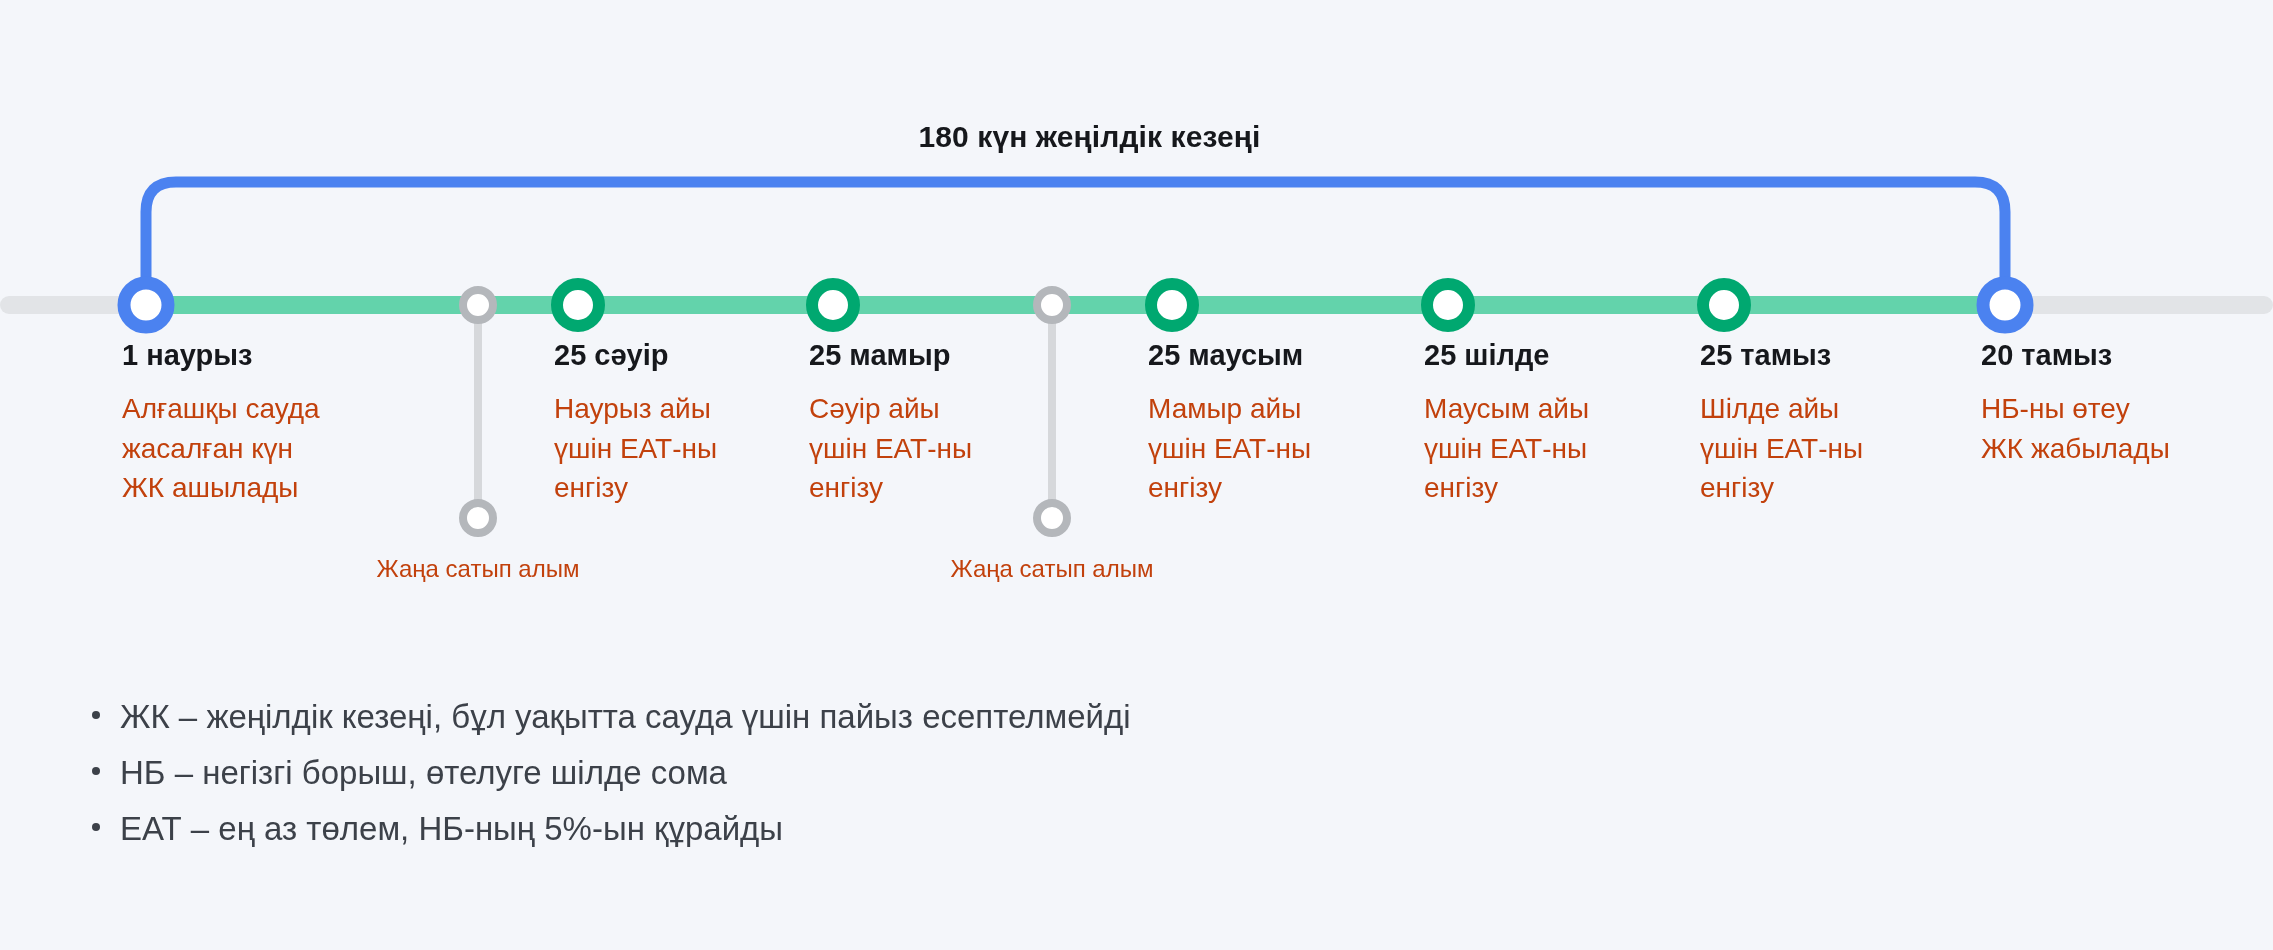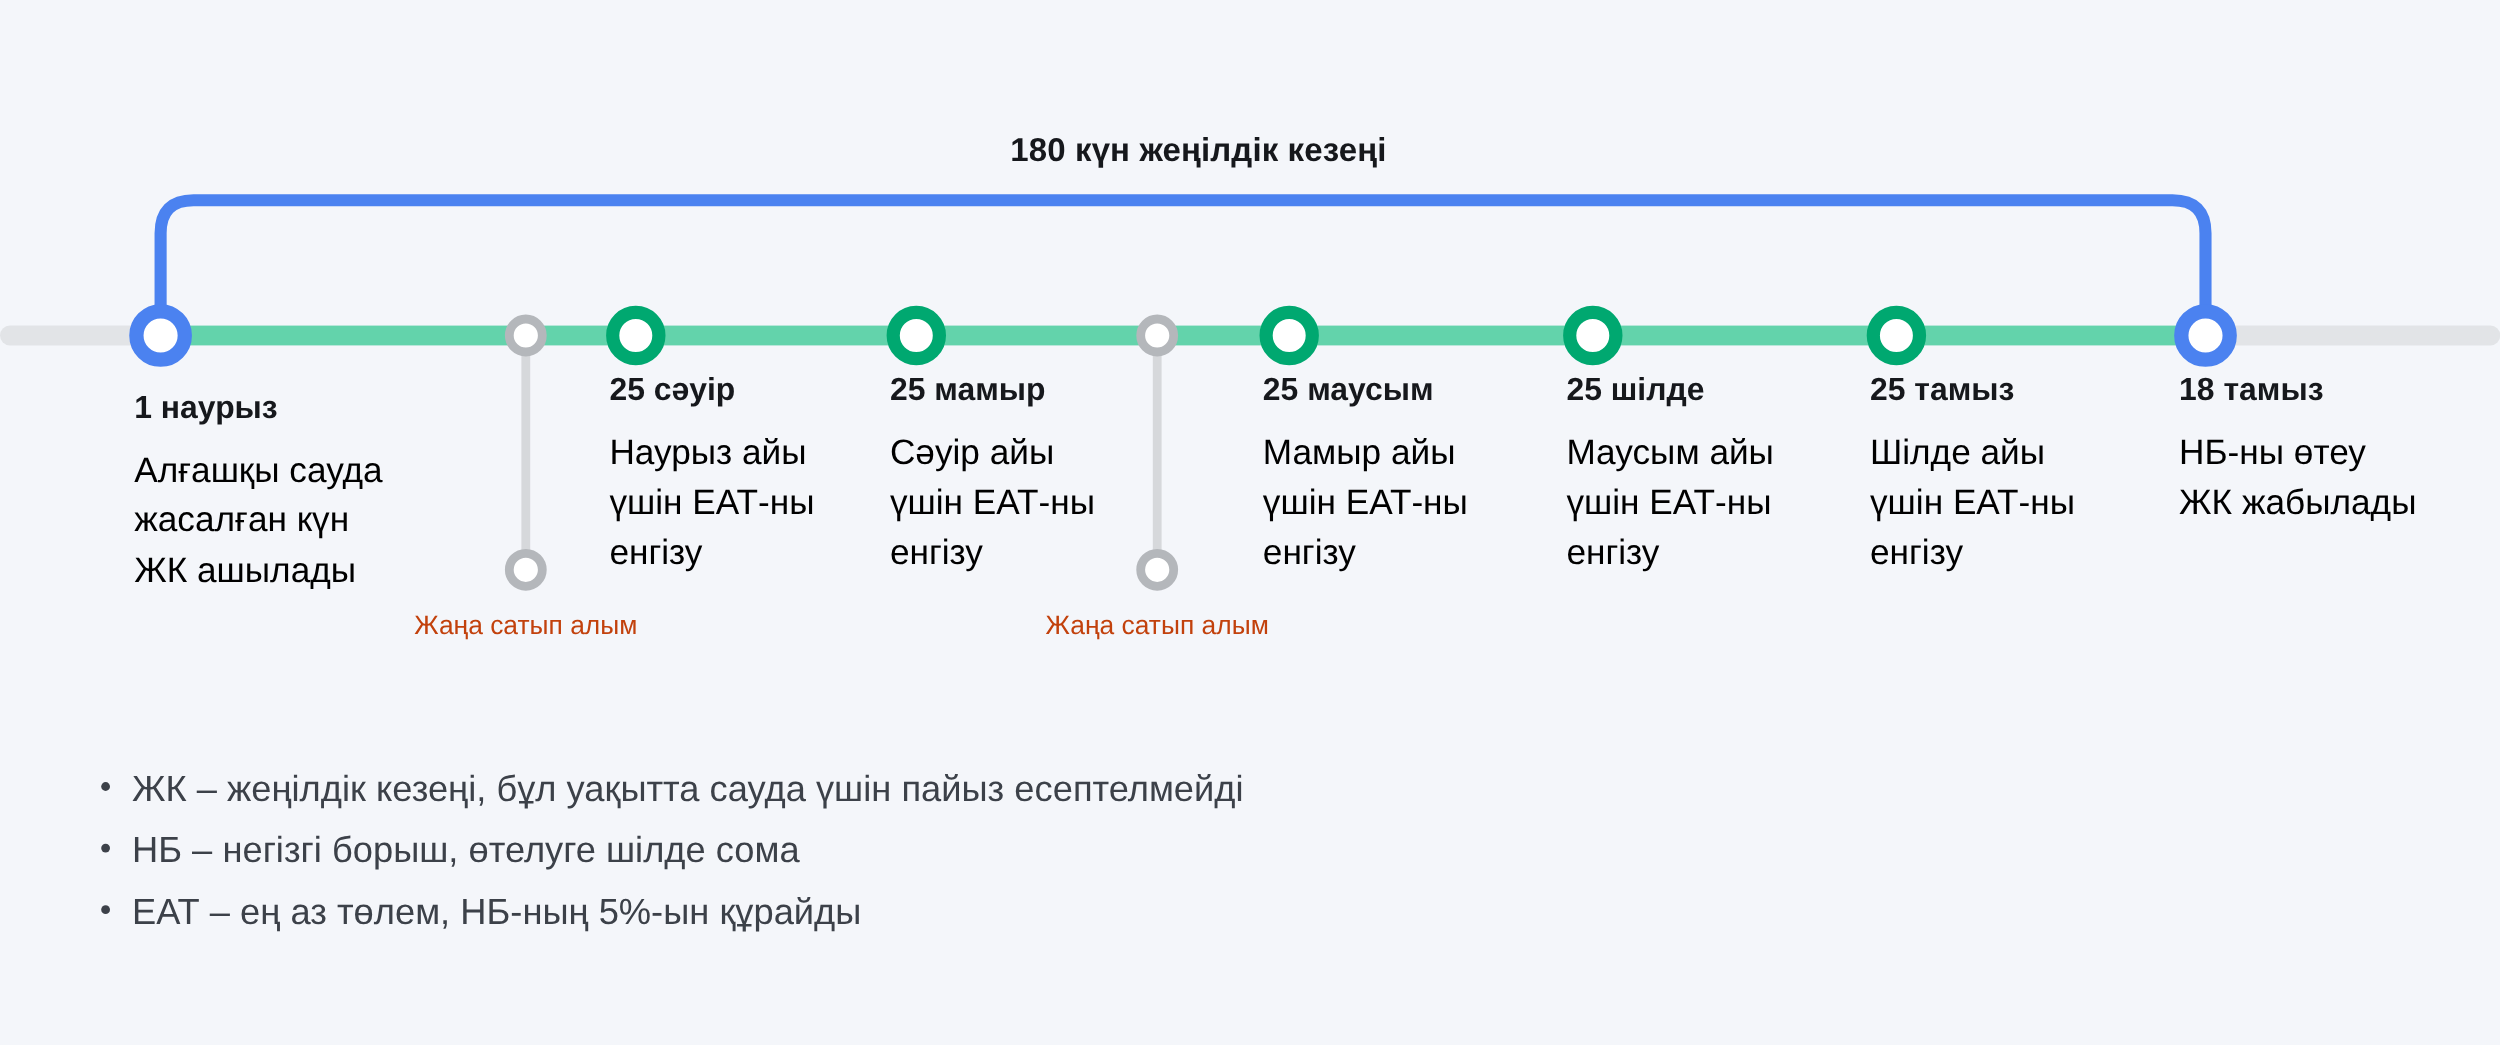--- a/index.html
+++ b/index.html
@@ -52,23 +52,23 @@
   }
   .milestone .m-date {
     font-size: 29px;
     font-weight: 700;
     color: #16181C;
     line-height: 1.1;
     white-space: nowrap;
   }
   .milestone .m-desc {
     margin-top: 17px;
-    font-size: 32px;
+    font-size: 28px;
     font-weight: 400;
-    color: #000000;
+    color: #c2410c;
     line-height: 1.42;
     white-space: pre-line;
   }
 
   
   .purchase-label {
     position: absolute;
     top: 555px;
     font-size: 24px;
     color: #c2410c;
@@ -131,21 +131,21 @@
 
     <circle cx="146" cy="305" r="22" fill="#FFFFFF" stroke="#4B82F0" stroke-width="13"></circle>
     <circle cx="578" cy="305" r="21" fill="#FFFFFF" stroke="#00A870" stroke-width="12"></circle>
     <circle cx="833" cy="305" r="21" fill="#FFFFFF" stroke="#00A870" stroke-width="12"></circle>
     <circle cx="1172" cy="305" r="21" fill="#FFFFFF" stroke="#00A870" stroke-width="12"></circle>
     <circle cx="1448" cy="305" r="21" fill="#FFFFFF" stroke="#00A870" stroke-width="12"></circle>
     <circle cx="1724" cy="305" r="21" fill="#FFFFFF" stroke="#00A870" stroke-width="12"></circle>
     <circle cx="2005" cy="305" r="22" fill="#FFFFFF" stroke="#4B82F0" stroke-width="13"></circle>
   </svg>
 
-  <div class="milestone" style="left:122px;margin-top:16px;">
+  <div class="milestone" style="left:122px;">
     <div class="m-date">1 наурыз</div>
     <div class="m-desc">Алғашқы сауда
 жасалған күн
 ЖК ашылады</div>
   </div>
 
   <div class="milestone" style="left:554px;">
     <div class="m-date">25 сәуір</div>
     <div class="m-desc">Наурыз айы
 үшін ЕАТ-ны
@@ -174,21 +174,21 @@
   </div>
 
   <div class="milestone" style="left:1700px;">
     <div class="m-date">25 тамыз</div>
     <div class="m-desc">Шілде айы
 үшін ЕАТ-ны
 енгізу</div>
   </div>
 
   <div class="milestone" style="left:1981px;">
-    <div class="m-date">18 тамыз</div>
+    <div class="m-date">20 тамыз</div>
     <div class="m-desc">НБ-ны өтеу
 ЖК жабылады</div>
   </div>
 
   <div class="purchase-label" style="left:478px;">Жаңа сатып алым</div>
   <div class="purchase-label" style="left:1052px;">Жаңа сатып алым</div>
 
   <div class="legend">
     <div class="legend-item">
       <span class="legend-bullet"></span>

